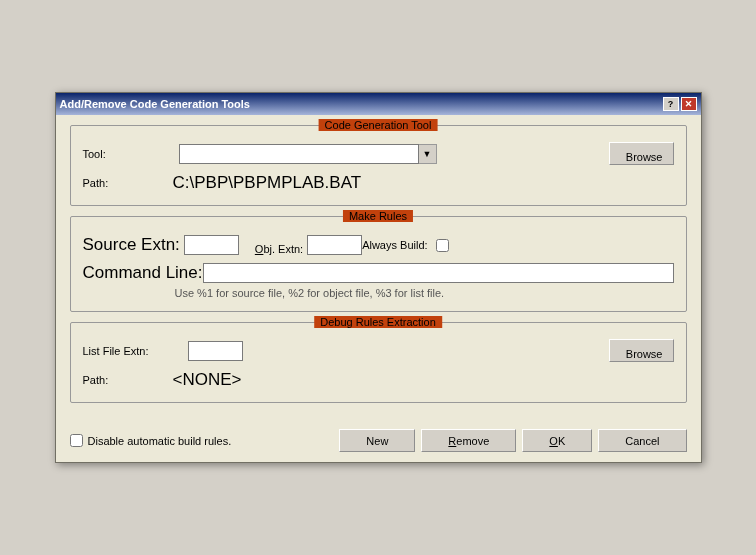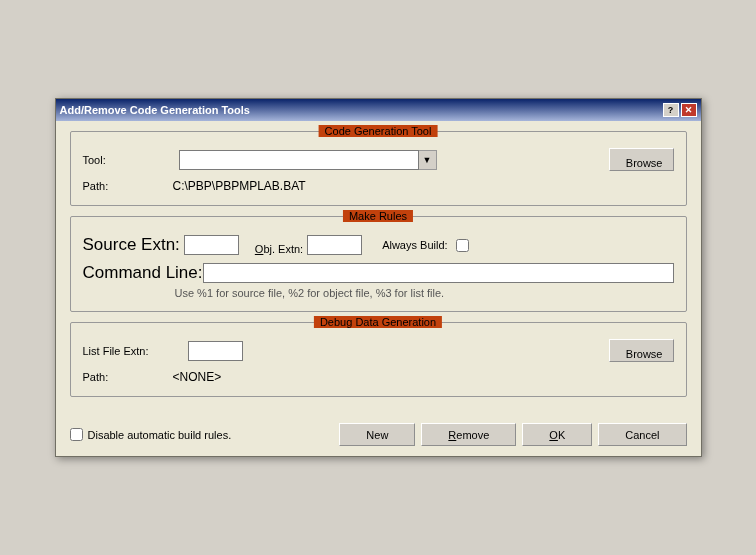--- a/index.html
+++ b/index.html
@@ -119,21 +119,21 @@
       background: #d4d0c8;
       border: 1px solid #999;
       border-left: none;
       display: flex;
       align-items: center;
       justify-content: center;
       font-size: 9px;
       cursor: pointer;
     }
     .path-value {
-      font-size: 12px;
+      font-size: 17px;
       color: #000;
     }
     .btn {
       height: 23px;
       min-width: 65px;
       background: #d4d0c8;
       border: 1px solid #8e8e8e;
       border-top-color: #fff;
       border-left-color: #fff;
       font-size: 11px;
@@ -195,21 +195,20 @@
     .obj-group {
       display: flex;
       align-items: flex-end;
       gap: 4px;
       margin-left: 16px;
     }
     .always-group {
       display: flex;
       align-items: center;
       gap: 8px;
-      margin-left: 20px;
     }
     .underline { text-decoration: underline; }
   </style>
 </head>
 <body>
 
 <div class="dialog">
 
   <div class="title-bar">
     <span>Add/Remove Code Generation Tools</span>
@@ -261,21 +260,21 @@
 
       <div class="row">
         <span class="label-narrow">Command Line:</span>
         <input type="text" class="cmd-line-input" style="flex: 1 1 0%;">
       </div>
 
       <div class="hint-text" style="margin-left:92px; margin-top:4px;">Use %1 for source file, %2 for object file, %3 for list file.</div>
     </div>
 
     <div class="section">
-      <span class="section-title">Debug Data Generation</span>
+      <span class="section-title">Debug Rules Extraction</span>
 
       <div style="display:flex; align-items:center; justify-content:space-between; margin-top:6px;">
         <div style="display:flex; align-items:center; gap:15px;">
           <span class="label">List File Extn:</span>
           <input type="text" style="width: 55px;">
         </div>
         <button class="browse-btn">Browse</button>
       </div>
 
       <div class="row">

